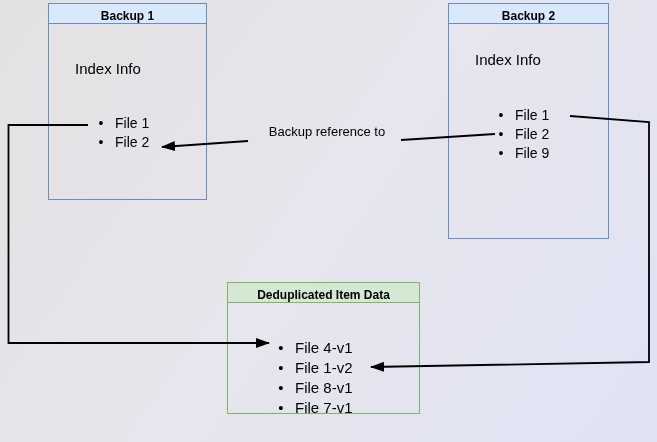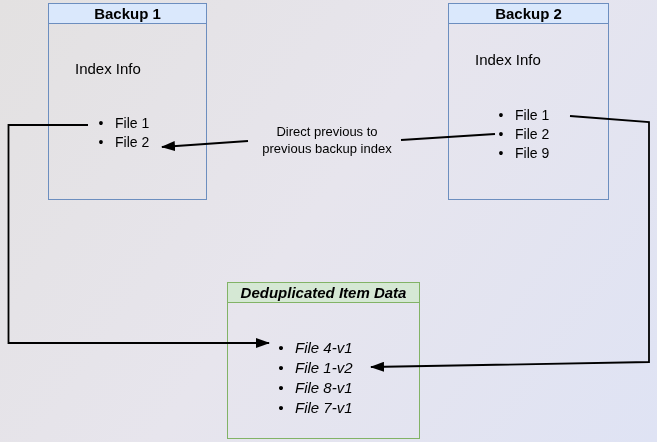--- a/index.html
+++ b/index.html
@@ -16,23 +16,23 @@
     position: absolute;
     box-sizing: border-box;
     background: transparent;
   }
   .node.blue  { border: 1.5px solid #6c8ebf; }
   .node.green { border: 1.5px solid #82b366; }
   .node-header {
     box-sizing: border-box;
     height: 20px;
     display: flex;
-    align-items: center;
+    align-items: flex-end;
     justify-content: center;
-    font-size: 15px;
+    font-size: 12px;
     font-weight: bold;
   }
   .blue  .node-header { background: #dae8fc; border-bottom: 1.5px solid #6c8ebf; }
   .green .node-header { background: #d5e8d4; border-bottom: 1.5px solid #82b366; }
   .index-label {
     position: absolute;
     font-size: 15px;
     white-space: nowrap;
   }
   .list {
@@ -81,42 +81,42 @@
         <span class="bullet">•</span>
         <span>File 1</span>
       </div>
       <div class="li">
         <span class="bullet">•</span>
         <span>File 2</span>
       </div>
     </div>
   </div>
 
-  <div class="node blue" style="left:448px; top:3px; width:161px; height:197px;">
+  <div class="node blue" style="left:448px; top:3px; width:161px; height:236px;">
     <div class="node-header">
       <span>Backup 2</span>
     </div>
     <div class="index-label" style="left:26px; top:47px;">Index Info</div>
     <div class="list" style="left:45px; top:102px;">
       <div class="li">
         <span class="bullet">•</span>
         <span>File 1</span>
       </div>
       <div class="li">
         <span class="bullet">•</span>
         <span>File 2</span>
       </div>
       <div class="li">
         <span class="bullet">•</span>
         <span>File 9</span>
       </div>
     </div>
   </div>
 
-  <div class="node green" style="left:227px; top:282px; width:193px; height:157px;font-style:italic;">
+  <div class="node green" style="left:227px; top:282px; width:193px; height:132px;">
     <div class="node-header">
       <span>Deduplicated Item Data</span>
     </div>
     <div class="list wide" style="left:46px; top:55px;">
       <div class="li">
         <span class="bullet">•</span>
         <span>File 4-v1</span>
       </div>
       <div class="li">
         <span class="bullet">•</span>
@@ -127,22 +127,21 @@
         <span>File 8-v1</span>
       </div>
       <div class="li">
         <span class="bullet">•</span>
         <span>File 7-v1</span>
       </div>
     </div>
   </div>
 
   <div class="edge-label">
-    <div>Direct previous to</div>
-    <div>previous backup index</div>
+    <div>Backup reference to</div>
   </div>
 
   <svg class="edges" width="657" height="442" viewBox="0 0 657 442">
     <defs>
       <marker id="arrowhead" markerUnits="userSpaceOnUse" markerWidth="14" markerHeight="10" viewBox="0 0 14 10" refX="13" refY="5" orient="auto">
         <path d="M0,0 L14,5 L0,10 Z" fill="#000"></path>
       </marker>
     </defs>
 
     <path d="M495,134 L401,140" stroke="#000" stroke-width="1.8" fill="none"></path>

